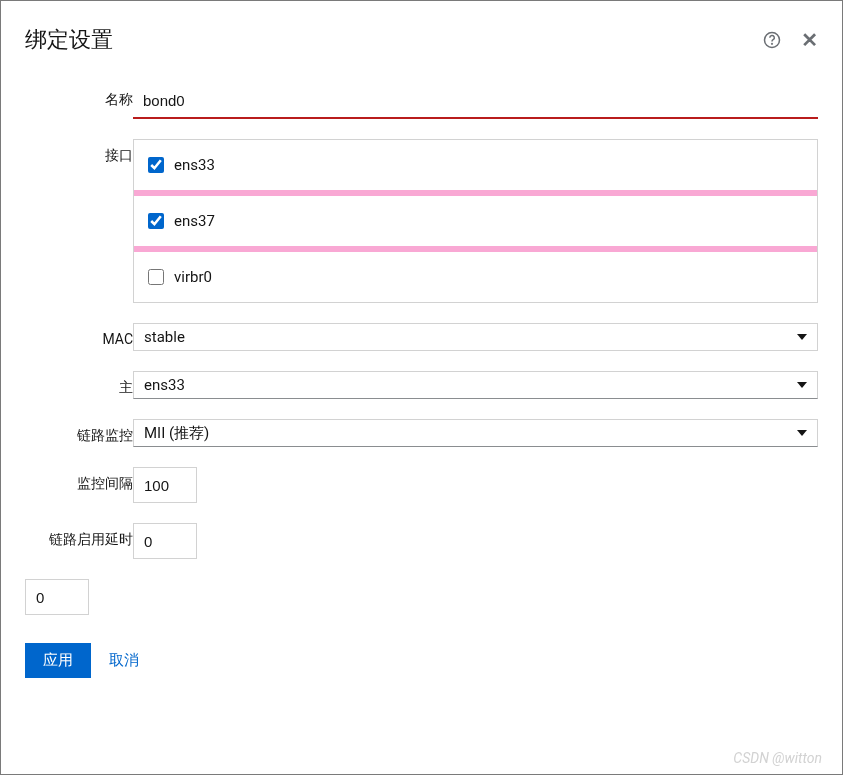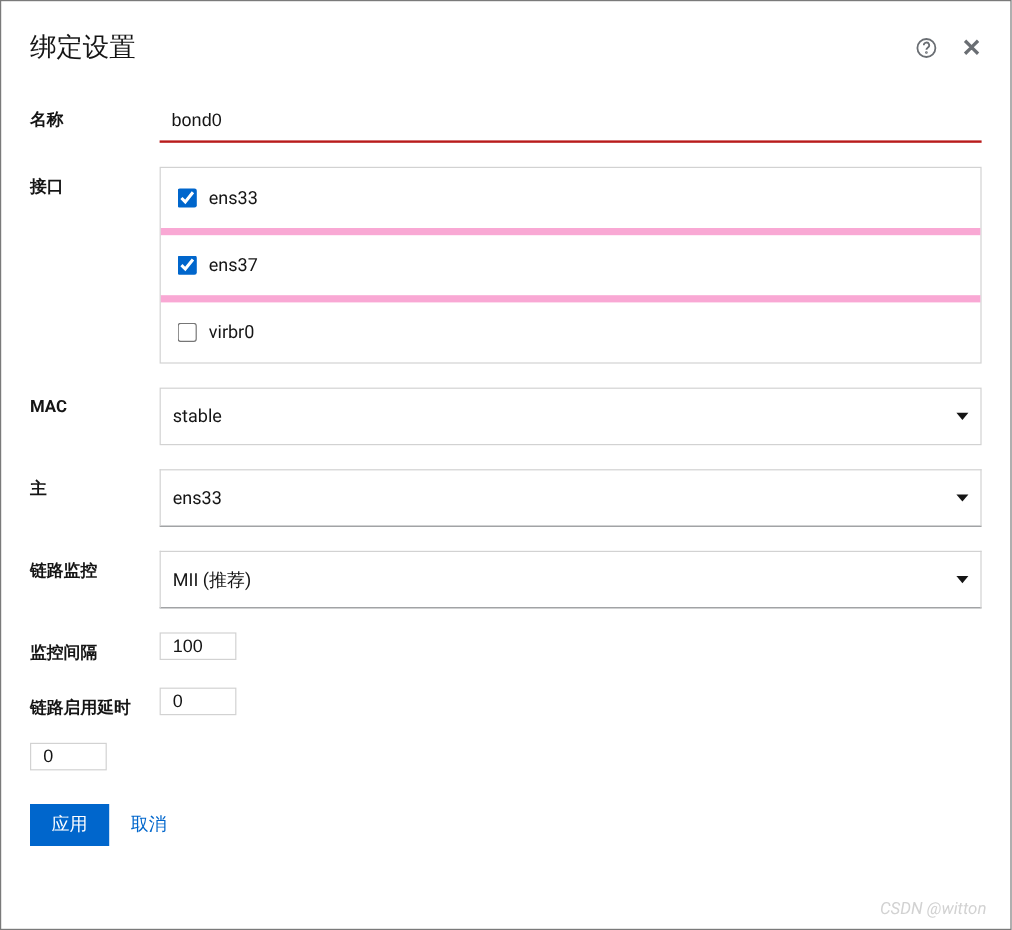--- a/index.html
+++ b/index.html
@@ -59,42 +59,43 @@
       flex-direction: column;
       gap: 20px;
     }
     .row {
       display: flex;
       align-items: flex-start;
     }
     .label {
       width: 108px;
       flex-shrink: 0;
-      font-weight: 700;
+      font-weight: 400;
       font-size: 14px;
       color: #151515;
       padding-top: 8px;
+      text-align: right;
     }
     .field {
       flex: 1;
     }
     .text-input-bottomline {
       width: 100%;
       height: 36px;
       border: none;
       border-bottom: 2px solid #b91c1c;
       padding: 6px 10px;
       font-size: 15px;
       color: #151515;
       background: #fff;
       outline: none;
     }
     .small-input {
       width: 64px;
-      height: 23px;
+      height: 36px;
       border: 1px solid #d2d2d2;
       padding: 6px 10px;
       font-size: 15px;
       color: #151515;
       background: #fff;
       outline: none;
     }
     .iface-box {
       border: 1px solid #d2d2d2;
       background: #fff;
@@ -113,21 +114,21 @@
       height: 16px;
       accent-color: #0066cc;
       cursor: pointer;
     }
     .iface-label {
       font-size: 15px;
       color: #151515;
     }
     .select {
       width: 100%;
-      height: 48px;
+      height: 28px;
       border: 1px solid #d2d2d2;
       padding: 6px 10px;
       font-size: 15px;
       color: #151515;
       background: #fff;
       display: flex;
       align-items: center;
       justify-content: space-between;
       cursor: pointer;
       position: relative;

